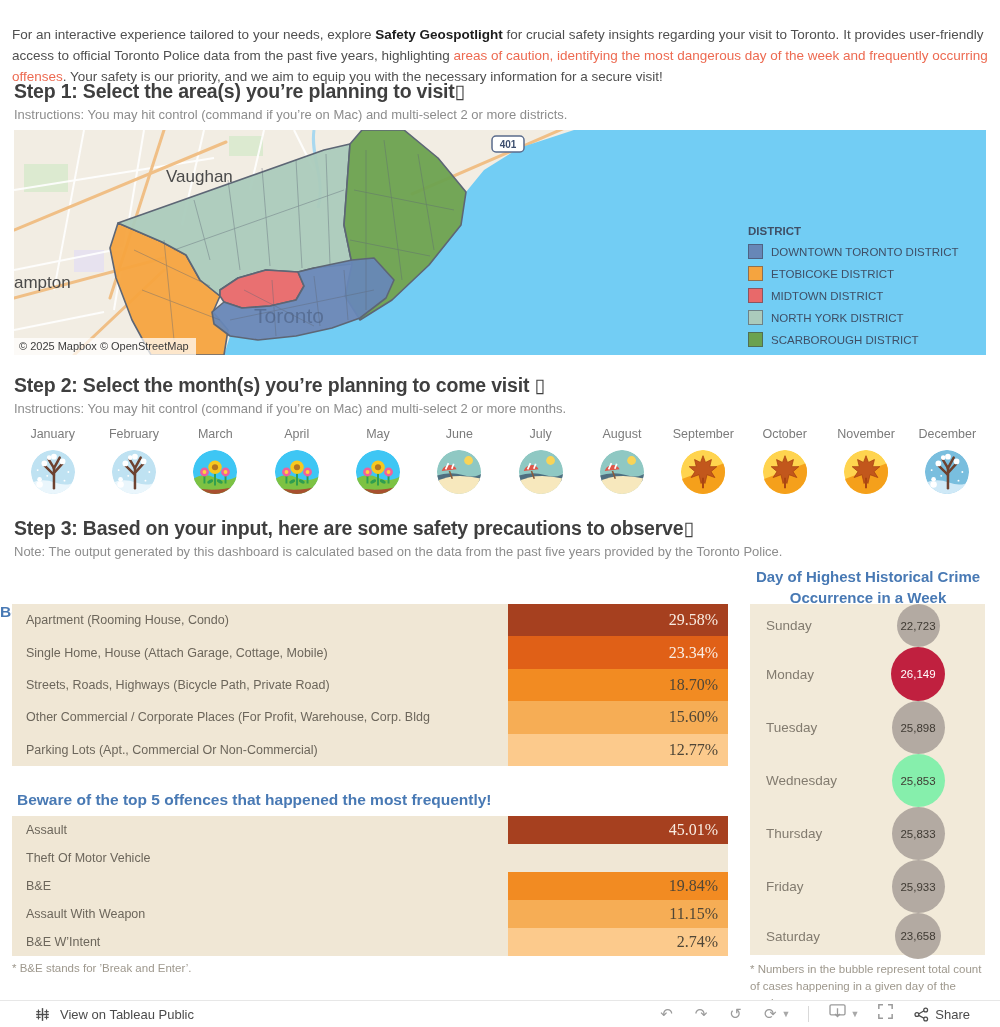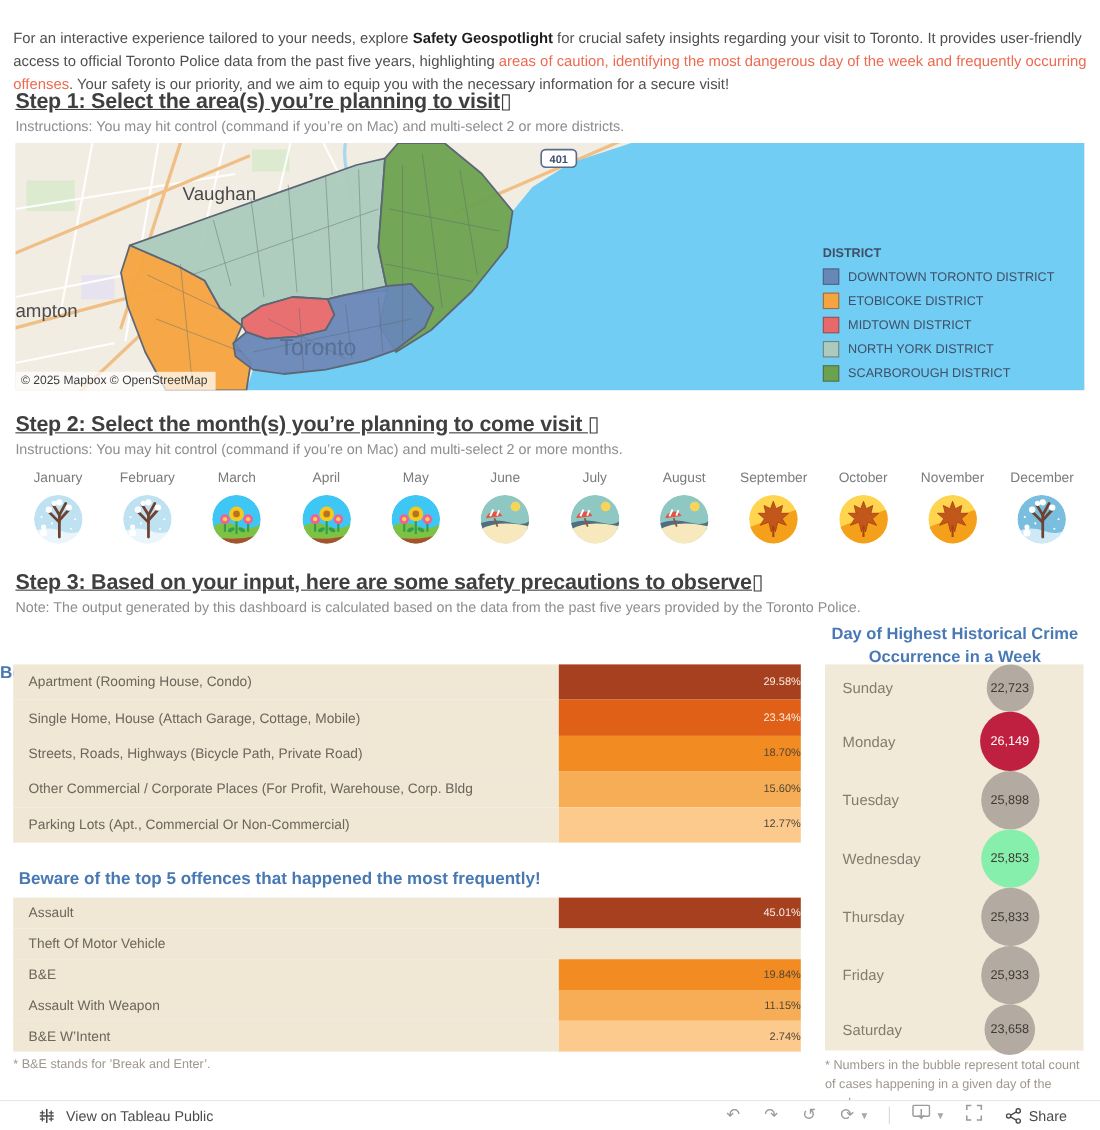--- a/index.html
+++ b/index.html
@@ -4,21 +4,21 @@
 <style>
   html,body{margin:0;padding:0;}
   body{width:1000px;height:1027px;position:relative;background:#ffffff;
        font-family:"Liberation Sans","DejaVu Sans",sans-serif;color:#4b4b4b;overflow:hidden;}
   .abs{position:absolute;}
   
   .intro{left:12px;top:10px;width:978px;font-size:13.5px;line-height:21px;color:#4f4f4f;}
   .intro b{color:#1d1d1d;}
   .intro .hl{color:#ed6a51;}
   
-  .step-h{font-size:19.5px;font-weight:700;color:#3f3f3f;letter-spacing:-0.2px;text-decoration:underline;}
+  .step-h{font-size:19.5px;font-weight:700;color:#3f3f3f;letter-spacing:-0.2px;}
   .instr{font-size:13px;color:#8d8d8d;}
   
   .map{left:14px;top:130px;width:972px;height:225px;background:#f2ede3;overflow:hidden;}
   .map svg{display:block;}
   .attribution{left:0;bottom:0;top:auto;background:rgba(255,255,255,0.72);color:#3c3c3c;
                font-size:11px;padding:2px 7px 3px 5px;}
   .maplabel{fill:#4a4a4a;font-size:17px;}
   .cityname{fill:#46597a;opacity:.55;font-size:21px;}
   .legend{right:8px;top:95px;left:auto;width:230px;}
   .leg-title{font-size:11.5px;font-weight:700;color:#3f4f66;margin-bottom:7px;}
@@ -29,21 +29,21 @@
   .months{left:12px;top:427px;width:976px;display:grid;grid-template-columns:repeat(12,1fr);}
   .month{display:flex;flex-direction:column;align-items:center;cursor:pointer;}
   .month .mlab{font-size:12.5px;color:#7b7b7b;margin-bottom:8px;}
   
   .ctitle{font-size:15.5px;font-weight:700;color:#4879b4;}
   .vtable{width:716px;}
   .vrow{display:flex;align-items:stretch;cursor:pointer;}
   .vlab{flex:1 1 auto;background:#f0e7d5;display:flex;align-items:center;
         padding-left:14px;font-size:12.5px;color:#6c665b;}
   .vbar{flex:0 0 220px;display:flex;align-items:center;justify-content:flex-end;
-        font-size:10px;box-sizing:border-box;}
+        padding-right:10px;font-size:16px;box-sizing:border-box;font-family:Liberation Serif, serif;}
   .fnote{font-size:11.5px;color:#9e988d;}
   
   .day-title{left:746px;top:566px;width:244px;text-align:center;font-size:15px;font-weight:700;
              color:#4879b4;line-height:21px;}
   .day-panel{left:750px;top:604px;width:235px;height:351px;background:#f2ead9;
              display:grid;grid-template-rows:repeat(7,1fr);}
   .day-row{display:flex;align-items:center;justify-content:flex-end;}
   .day-lab{flex:1;padding-left:16px;font-size:13.5px;color:#827b6f;}
   .bubble-col{flex:0 0 58px;margin-right:38px;display:flex;align-items:center;justify-content:center;}
   .bubble{border-radius:50%;display:flex;align-items:center;justify-content:center;

